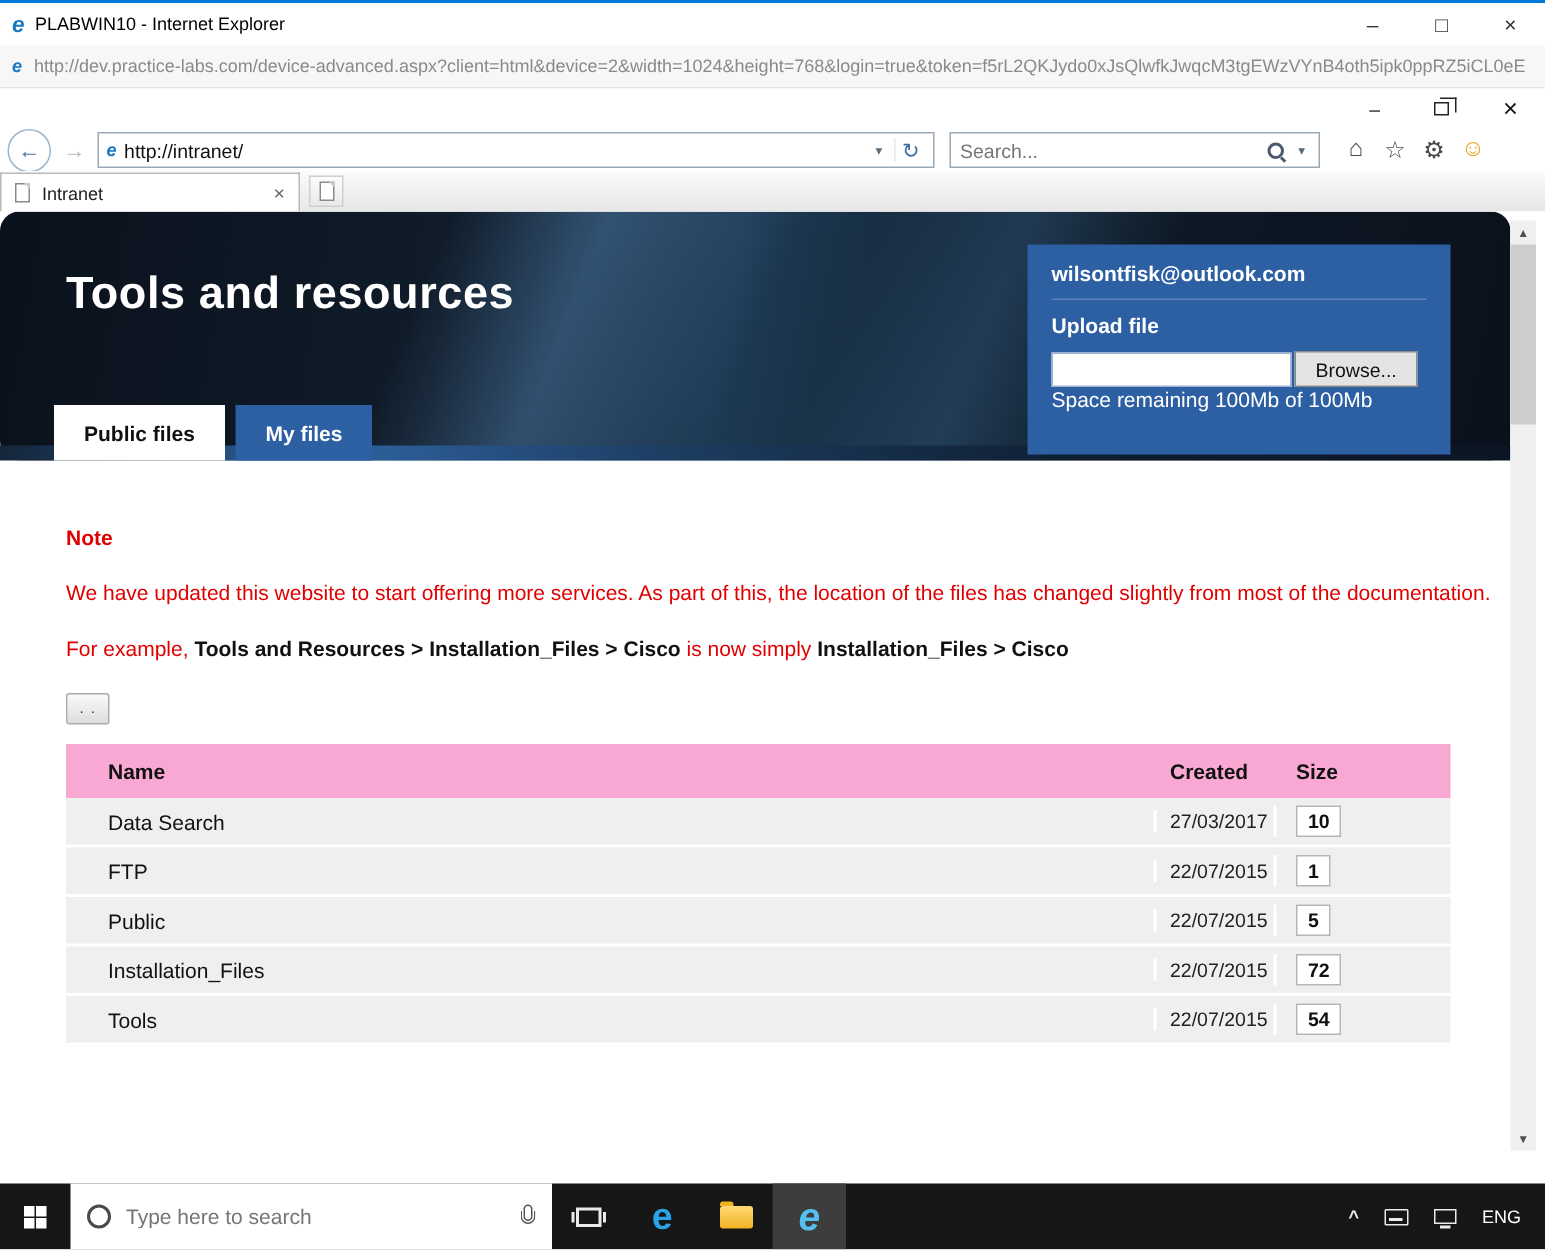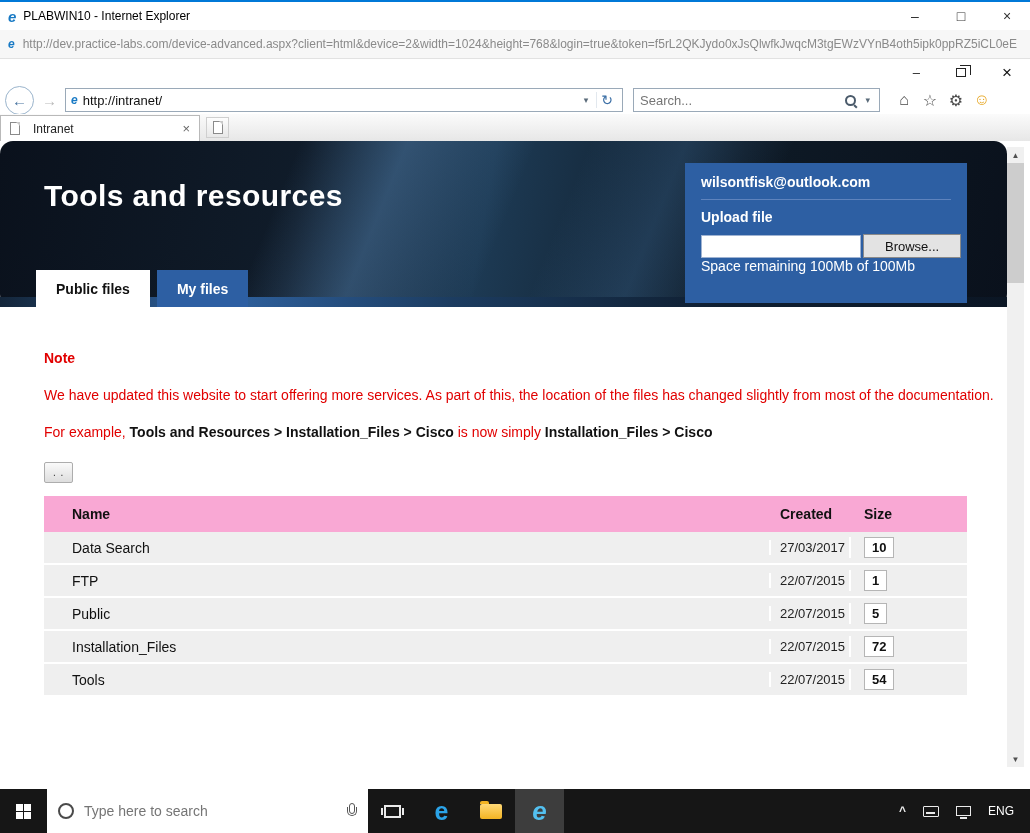--- a/index.html
+++ b/index.html
@@ -33,21 +33,21 @@
   .search-box{width:247px;height:24px;border:1px solid #9aa9b8;display:flex;align-items:center;padding:0 6px;gap:5px;background:#fff;margin-left:7px;flex:none;}
   .search-input{flex:1;border:none;outline:none;font-size:13px;color:#555;font-family:inherit;background:transparent;min-width:0;}
   .mag{position:relative;width:13px;height:13px;flex:none;}
   .mag::before{content:"";position:absolute;top:1px;left:1px;width:7px;height:7px;border:2px solid #4a5a6a;border-radius:50%;}
   .mag::after{content:"";position:absolute;left:10px;top:10px;width:4px;height:2px;background:#4a5a6a;transform:rotate(45deg);transform-origin:left center;}
   .nav-icons{display:flex;align-items:center;margin-left:8px;}
   .nav-icon{width:26px;text-align:center;font-size:16px;color:#4a4a4a;}
   .smiley{color:#e6a41c;}
 
   .tabbar{position:absolute;top:114px;left:0;right:0;height:27px;background:linear-gradient(#fbfbfb,#e7e7e7);display:flex;align-items:flex-end;}
-  .tab{width:200px;height:26px;background:#fff;border:1px solid #b9b9b9;border-bottom:none;display:flex;align-items:center;padding:0 9px;gap:13px;}
+  .tab{width:200px;height:26px;background:#fff;border:1px solid #b9b9b9;border-bottom:none;display:flex;align-items:center;padding:0 9px;gap:8px;}
   .page-ic{width:10px;height:13px;background:#fff;border:1px solid #8a8a8a;position:relative;flex:none;}
   .page-ic::after{content:"";position:absolute;top:-1px;right:-1px;border:2px solid transparent;border-top-color:#c9c9c9;border-right-color:#c9c9c9;}
   .tab-label{font-size:12px;color:#222;flex:1;}
   .tab-close{font-size:13px;color:#666;}
   .newtab{width:23px;height:21px;margin-left:6px;margin-bottom:3px;display:flex;align-items:center;justify-content:center;background:linear-gradient(#fdfdfd,#e8e8e8);border:1px solid #cfcfcf;}
 
   
   .page{position:absolute;top:141px;left:0;width:1030px;height:631px;background:#fff;}
   .page-inner{position:absolute;top:0;left:0;width:1007px;height:631px;overflow:hidden;}
 
@@ -58,21 +58,21 @@
       linear-gradient(100deg,#0a111c 0%,#101c2a 30%,#1d3a54 48%,#0e1a26 72%,#0a111c 100%); border-radius: 13px;}
   .hero::after{content:"";position:absolute;left:0;bottom:0;height:10px;width:100%;
     background:linear-gradient(90deg,#14263a,#2f62a0 22%,#1c3c60 45%,#0f1e30 72%,#0b1624);}
   .hero-title{position:absolute;left:44px;top:38px;font-size:30px;font-weight:bold;color:#fff;letter-spacing:0.4px;}
 
   .upload{position:absolute;left:685px;top:22px;width:282px;height:140px;background:#2d5fa3;color:#fff;padding:11px 16px;z-index:2;}
   .upload-email{font-size:14px;font-weight:bold;padding-bottom:9px;border-bottom:1px solid #5e83bd;}
   .upload-label{font-size:14px;font-weight:bold;margin-top:9px;}
   .upload-row{margin-top:9px;display:flex;align-items:center;}
   .upload-input{width:160px;height:23px;border:1px solid #9fb3d2;background:#fff;font-family:inherit;font-size:12px;padding:0 4px;}
-  .browse-btn{height:24px;padding:0 21px;margin-left:2px;background:#e3e3e3;border:1px solid #8a8a8a;font-size:13px;color:#111;font-family:inherit;}
+  .browse-btn{height:24px;padding:0 13px;margin-left:2px;background:#e3e3e3;border:1px solid #8a8a8a;font-size:13px;color:#111;font-family:inherit;}
   .upload-space{font-size:14px;}
 
   .file-tabs{position:absolute;left:36px;bottom:0;display:flex;gap:7px;z-index:3;}
   .ftab{height:37px;display:flex;align-items:center;justify-content:center;font-size:14px;font-weight:bold;padding:0 20px;}
   .ftab.active{background:#fff;color:#111;}
   .ftab.blue{background:#2d5fa3;color:#fff;}
 
   .body-content{padding:0 40px 0 44px;}
   .note-title{margin-top:43px;color:#e10000;font-weight:bold;font-size:14px;}
   .note-body{margin-top:21px;color:#e10000;font-size:14px;white-space:nowrap;}

